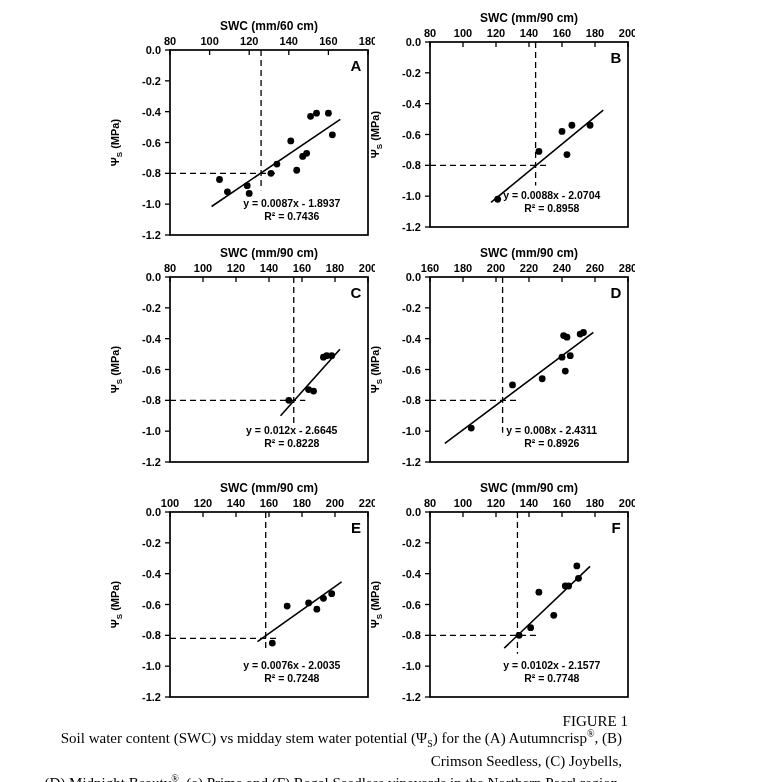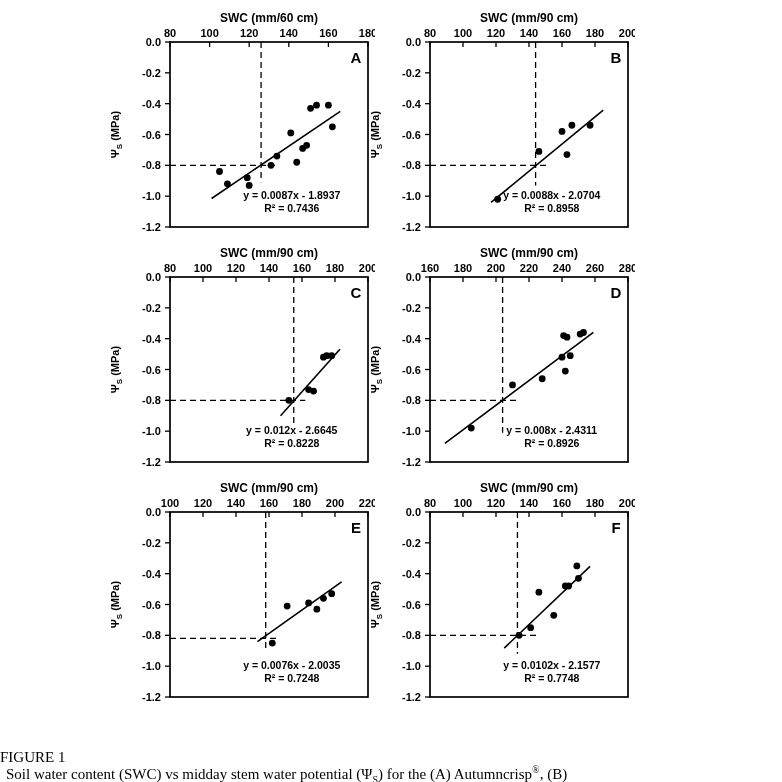--- a/index.html
+++ b/index.html
@@ -1,28 +1,28 @@
 <!DOCTYPE html>
 <html><head>
 <meta charset="utf-8">
 <style>
   html,body{margin:0;padding:0;background:#fff;}
   #stage{position:relative;width:782px;height:782px;background:#ffffff;overflow:hidden;
          font-family:"Liberation Sans",sans-serif;color:#000;}
   .cell{position:absolute;width:270px;height:236px;}
   .cell svg{display:block;width:270px;height:236px;}
   .chart text{fill:#000;font-family:"Liberation Sans",sans-serif;font-weight:bold;}
-  .pos-a{left:105px;top:6px;}
+  .pos-a{left:105px;top:14px;}
   .pos-b{left:365px;top:6px;}
   .pos-c{left:105px;top:241px;}
   .pos-d{left:365px;top:241px;}
   .pos-e{left:105px;top:476px;}
   .pos-f{left:365px;top:476px;}
-  .caption{position:absolute;left:0;width:628px;text-align:left;
-           font-family:"Liberation Serif",serif;color:#000;margin-top:36px;}
+  .caption{position:absolute;left:0;width:628px;text-align:right;
+           font-family:"Liberation Serif",serif;color:#000;}
   #figure-label{top:713px;font-size:15px;}
   #figure-caption{top:727px;font-size:15px;line-height:1.4;padding:0 6px;box-sizing:border-box;}
   #figure-caption sub{font-size:10px;}
   #figure-caption sup{font-size:10px;}
 </style>
 </head>
 <body>
 
 <div id="stage">
   <div class="cell pos-a">

